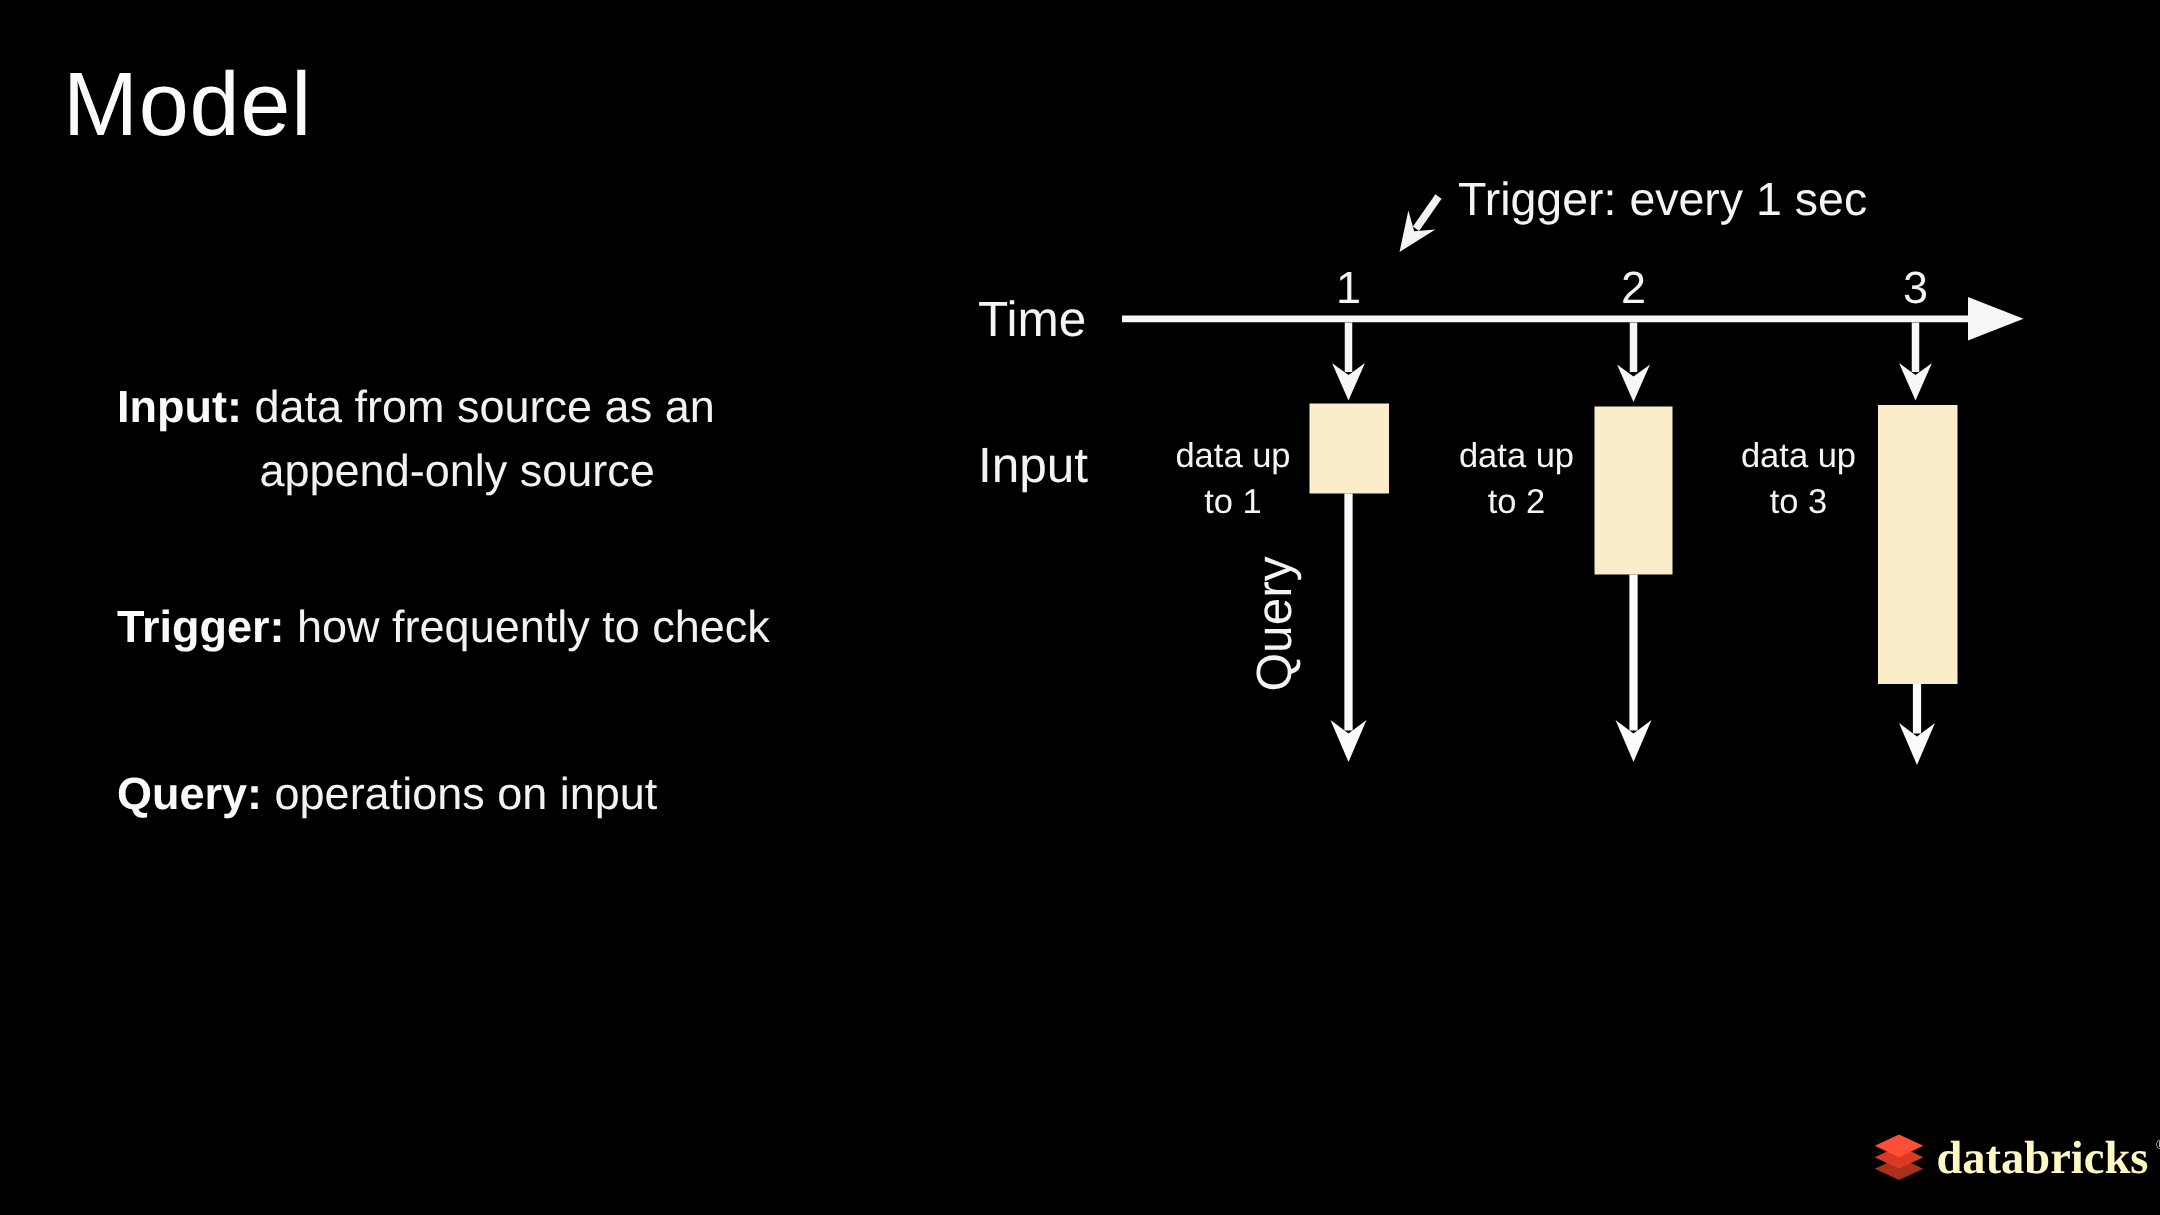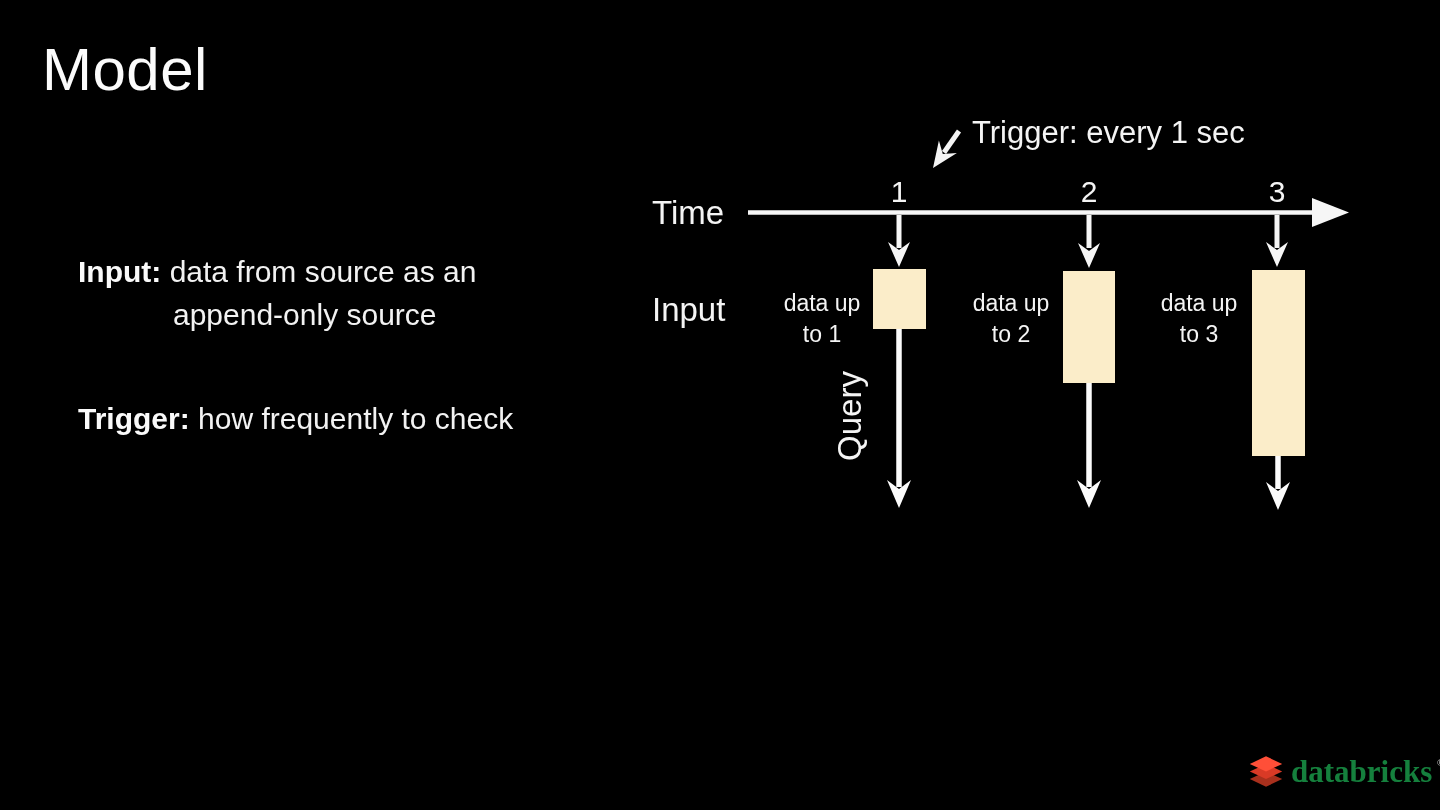--- a/index.html
+++ b/index.html
@@ -26,21 +26,21 @@
   .lbl-big{font-size:33px;}
   .lbl-tick{font-size:30px;}
   .lbl-note{font-size:31px;}
   .lbl-data{font-size:23px;fill:#ECECEC;}
   .logo{
     position:absolute;left:1246px;top:754px;
     display:flex;align-items:center;gap:5px;
   }
   .logo-text{
     font-family:"Liberation Serif","DejaVu Serif",serif;
-    font-size:31px;font-weight:600;color:#15803d;letter-spacing:0px;
+    font-size:31px;font-weight:600;color:#fef9c3;letter-spacing:0px;
     line-height:1;
   }
   .logo-mark{
     font-size:9px;color:#CFCFCF;align-self:flex-start;margin-top:4px;
   }
 </style>
 </head>
 <body>
 
 <h1 class="title">Model</h1>
@@ -48,20 +48,21 @@
 <div class="bullets p1">
   <div><span class="lead">Input:</span><span> data from source as an</span></div>
   <div class="ind95">append-only source</div>
 </div>
 
 <div class="bullets p2">
   <div><span class="lead">Trigger:</span><span> how frequently to check</span></div>
 </div>
 
 <div class="bullets p3">
+  <div><span class="lead">Query:</span><span> operations on input</span></div>
 </div>
 
 <svg class="diagram-svg" viewBox="630 100 730 420">
 
   <text class="lbl-note" x="972" y="143">Trigger: every 1 sec</text>
   <g>
     <line x1="959" y1="131" x2="944" y2="152.5" stroke="#F4F4F4" stroke-width="5"></line>
     <polygon points="933,168 938.9,140.4 942.8,154.1 956.9,153" fill="#F4F4F4"></polygon>
   </g>
 

